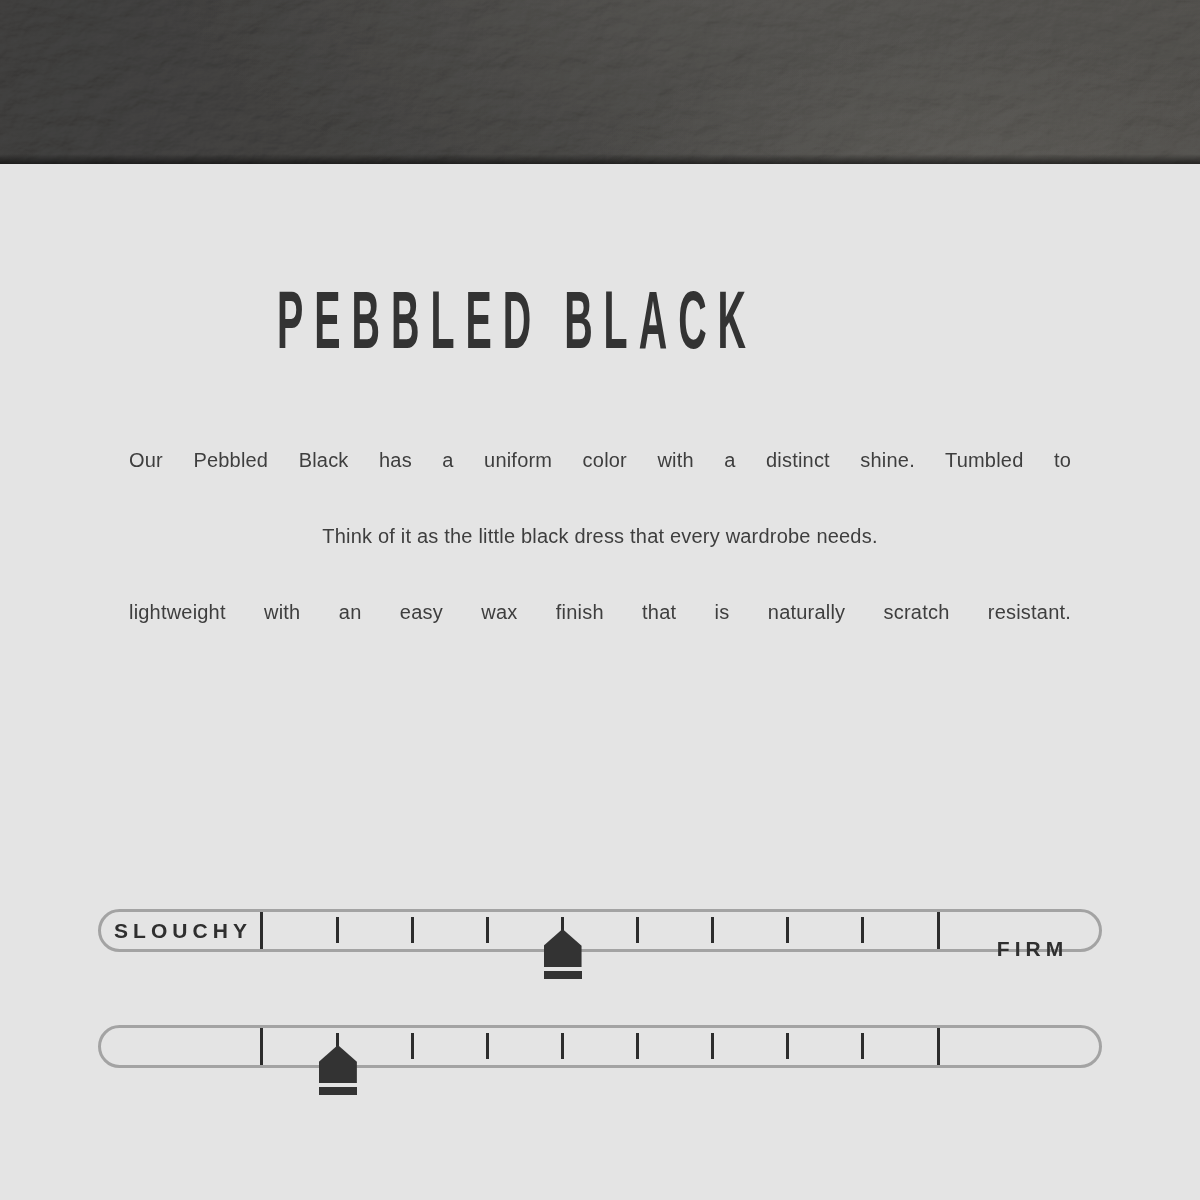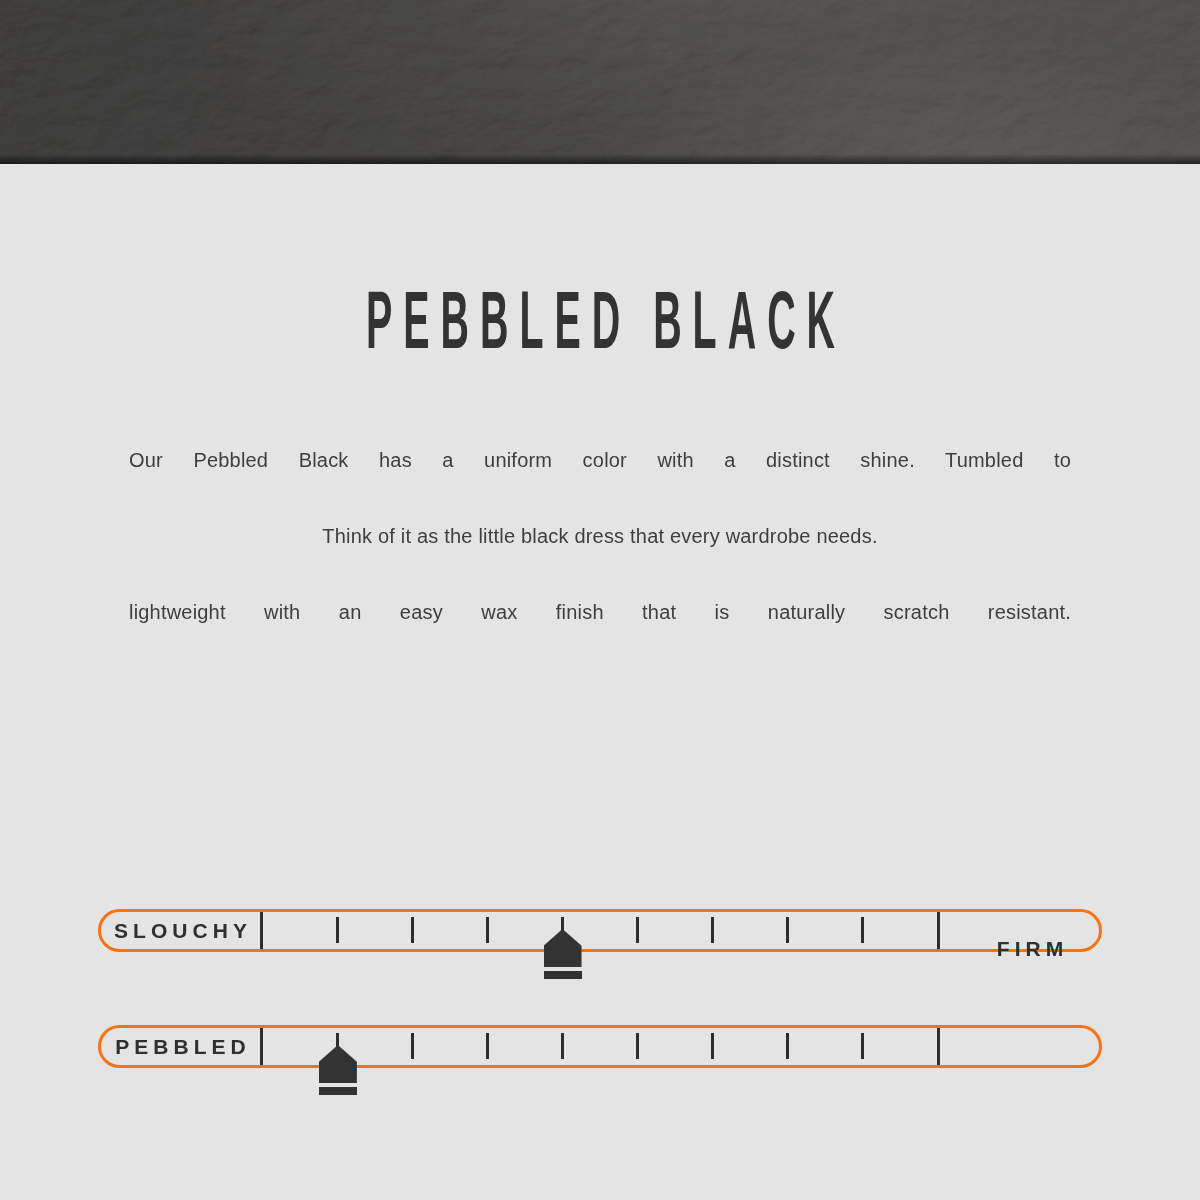--- a/index.html
+++ b/index.html
@@ -18,40 +18,40 @@
   }
   .hero svg{position:absolute;top:0;left:0;display:block;}
   .hero::after{
     content:"";position:absolute;left:0;right:0;bottom:0;height:10px;
     background:linear-gradient(rgba(0,0,0,0), rgba(0,0,0,0.55));
   }
 
   
   .title{
     position:absolute;top:268px;left:0;width:1200px;height:104px;margin:0;
-    display:flex;align-items:center;justify-content:center;
+    display:flex;align-items:center;
     color:#333333;font-size:82px;font-weight:700;white-space:nowrap;
   }
   .title-inner{display:inline-block;letter-spacing:0.28em;text-indent:0.28em;
     transform:scaleX(0.48);transform-origin:50% 50%;}
 
   
   .desc{position:absolute;top:422px;left:129px;width:942px;color:#3e3e3e;}
   .desc-line{
     margin:0;font-size:20px;line-height:76px;letter-spacing:0.01em;
     text-align:justify;text-align-last:justify;
   }
   .desc-line.last{text-align-last:center;}
 
   
   .scale{position:absolute;left:98px;width:1004px;height:43px;}
   .scale.s0{top:909px;}
   .scale.s1{top:1025px;}
   .pill{
-    position:absolute;inset:0;border:3px solid #f97316;border-radius:24px;
+    position:absolute;inset:0;border:3px solid #a3a3a3;border-radius:24px;
     box-sizing:border-box;
   }
   .label-box{
     position:absolute;top:0;bottom:0;display:flex;align-items:center;justify-content:center;
     color:#2f2f2f;font-size:21px;font-weight:700;letter-spacing:0.24em;text-indent:0.24em;
     white-space:nowrap;
   }
   .label-box.left{left:0;width:159px;}
   .label-box.right{right:0;width:138px;margin-top:36px;}
   .divider{position:absolute;top:0;bottom:0;width:3px;background:#2c2c2c;}
@@ -119,21 +119,20 @@
           <i class="tick" style="left: 77.7778%;"></i>
           <i class="tick" style="left: 88.8889%;"></i>
         </div>
       <div class="divider dr"></div>
       <div class="label-box right">FIRM</div>
     </div>
   </div>
 
   <div class="scale s1">
     <div class="pill">
-      <div class="label-box left">PEBBLED</div>
       <div class="divider dl"></div>
       <div class="track">
           <i class="tick" style="left: 11.1111%;"></i>
           <span class="marker" style="left: 11.1111%;">
             <span class="m-head"></span>
             <span class="m-bar"></span>
           </span>
           <i class="tick" style="left: 22.2222%;"></i>
           <i class="tick" style="left: 33.3333%;"></i>
           <i class="tick" style="left: 44.4444%;"></i>

